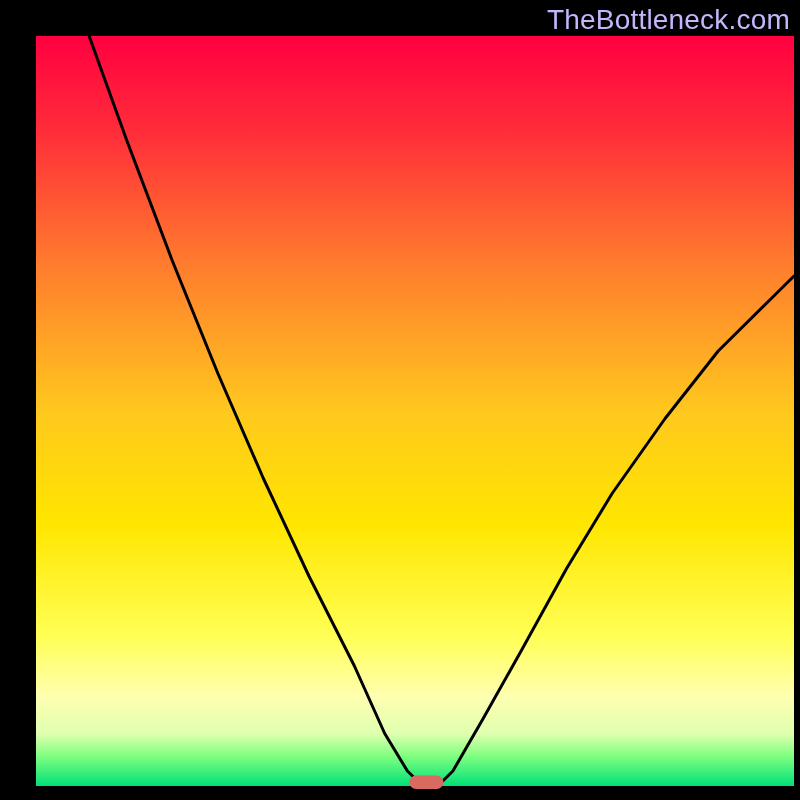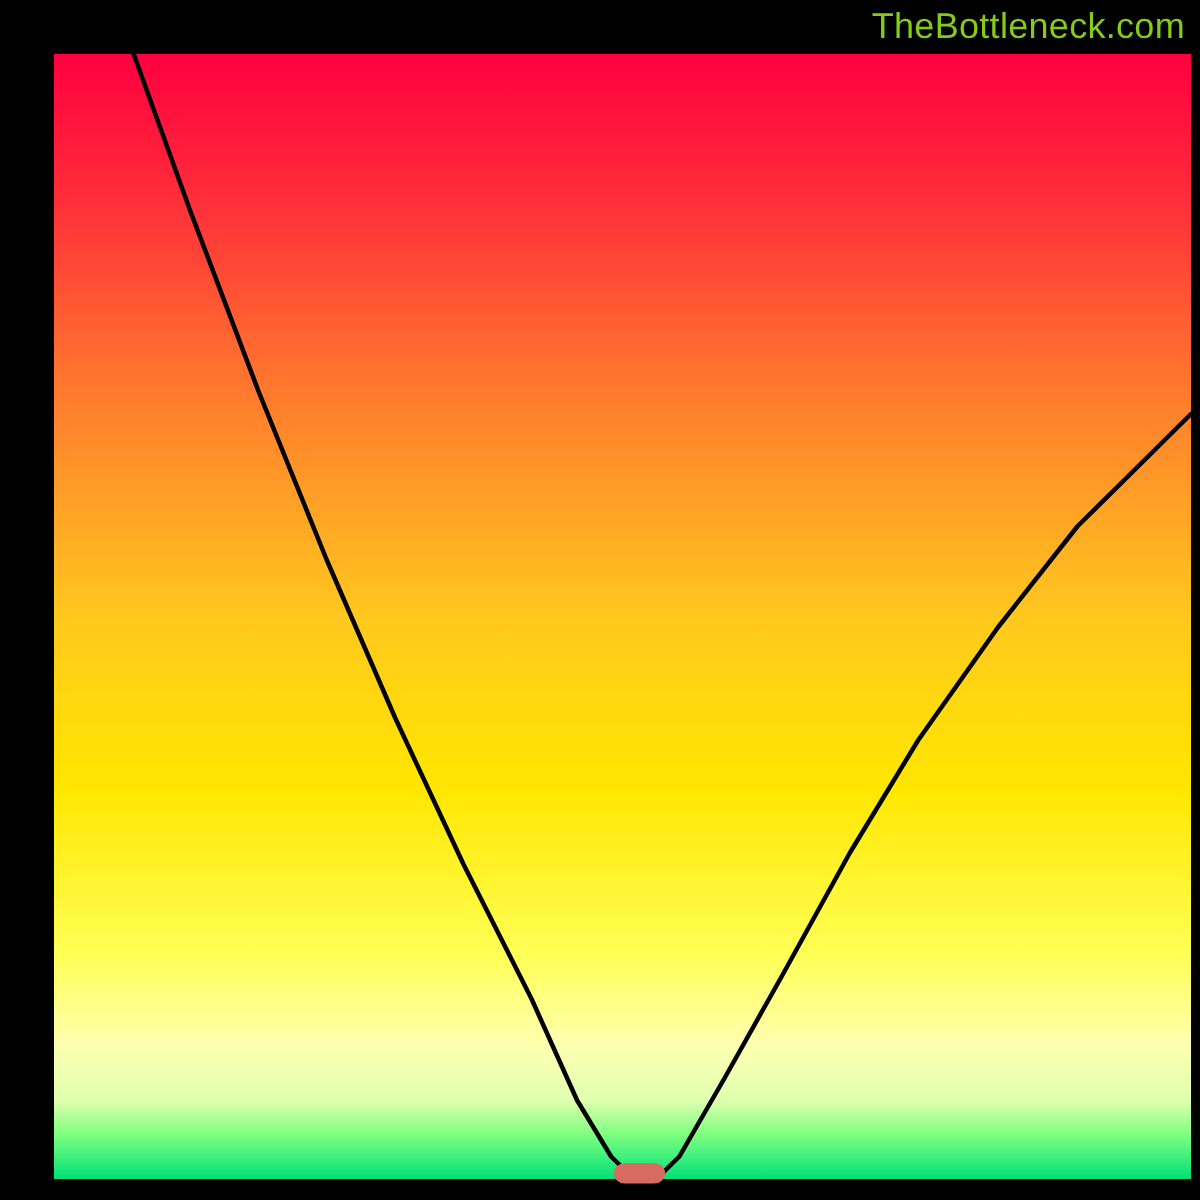--- a/index.html
+++ b/index.html
@@ -14,22 +14,22 @@
   .frame {
     position: relative;
     width: 800px;
     height: 800px;
     background: #000;
   }
   .watermark {
     position: absolute;
     top: 4px;
     right: 10px;
-    color: #84cc16;
-    font-size: 24px;
+    color: #c4b5fd;
+    font-size: 28px;
     font-weight: 500;
     letter-spacing: 0.2px;
     z-index: 5;
   }
   svg {
     display: block;
   }
 </style>
 </head>
 <body>

